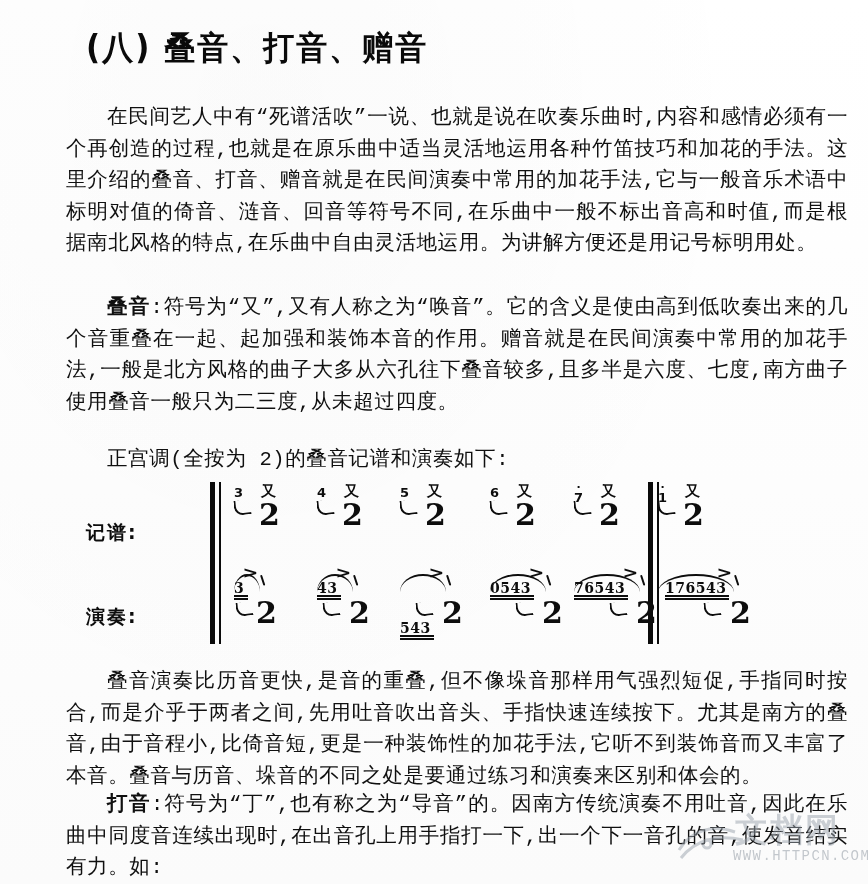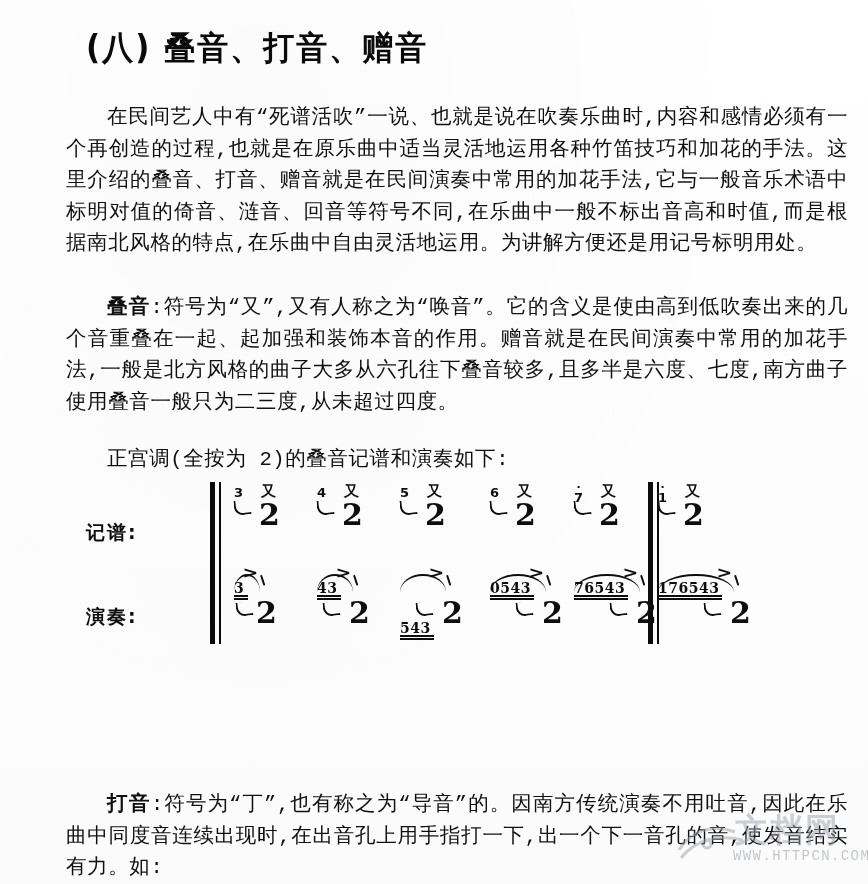--- a/index.html
+++ b/index.html
@@ -434,35 +434,38 @@
                 <i></i>
                 <i></i>
               </span>
             </div>
             <div class="hook2" style="left: 36px;"></div>
             <div class="mainnote" style="left: 62px;">2</div>
           </div>
           <div class="pg" style="left: 424px; width: 104px;">
             <div class="accent" style="left: 60px;">&gt;</div>
             <div class="slur" style="left: 0px; width: 76px;"></div>
-            <div class="runwrap" style="width: 64px;">
+            <div class="runwrap" style="width: 64px; padding-left: 7px;">
               <span class="run">176543</span>
               <span class="beams">
                 <i></i>
                 <i></i>
               </span>
             </div>
             <div class="hook2" style="left: 46px;"></div>
             <div class="mainnote" style="left: 72px;">2</div>
           </div>
         </div>
     </div>
 
   </div>
 
+  <div class="body-block" id="p4">
+    <p class="para">叠音演奏比历音更快,是音的重叠,但不像垛音那样用气强烈短促,手指同时按合,而是介乎于两者之间,先用吐音吹出音头、手指快速连续按下。尤其是南方的叠音,由于音程小,比倚音短,更是一种装饰性的加花手法,它听不到装饰音而又丰富了本音。叠音与历音、垛音的不同之处是要通过练习和演奏来区别和体会的。</p>
+  </div>
 
   <div class="body-block" id="p5">
     <p class="para"><span class="lead">打音</span><span>:符号为“丁”,也有称之为“导音”的。因南方传统演奏不用吐音,因此在乐曲中同度音连续出现时,在出音孔上用手指打一下,出一个下一音孔的音,使发音结实有力。如:</span></p>
   </div>
 
   <div class="watermark">
     <svg class="wm-swoosh" viewBox="0 0 74 42">
       <path d="M2 30 C 14 10, 36 4, 58 12" fill="none" stroke="#9aa3ad" stroke-width="3"></path>
       <path d="M4 38 C 18 20, 40 14, 66 20" fill="none" stroke="#9aa3ad" stroke-width="3"></path>
       <circle cx="30" cy="24" r="4" fill="none" stroke="#9aa3ad" stroke-width="3"></circle>

